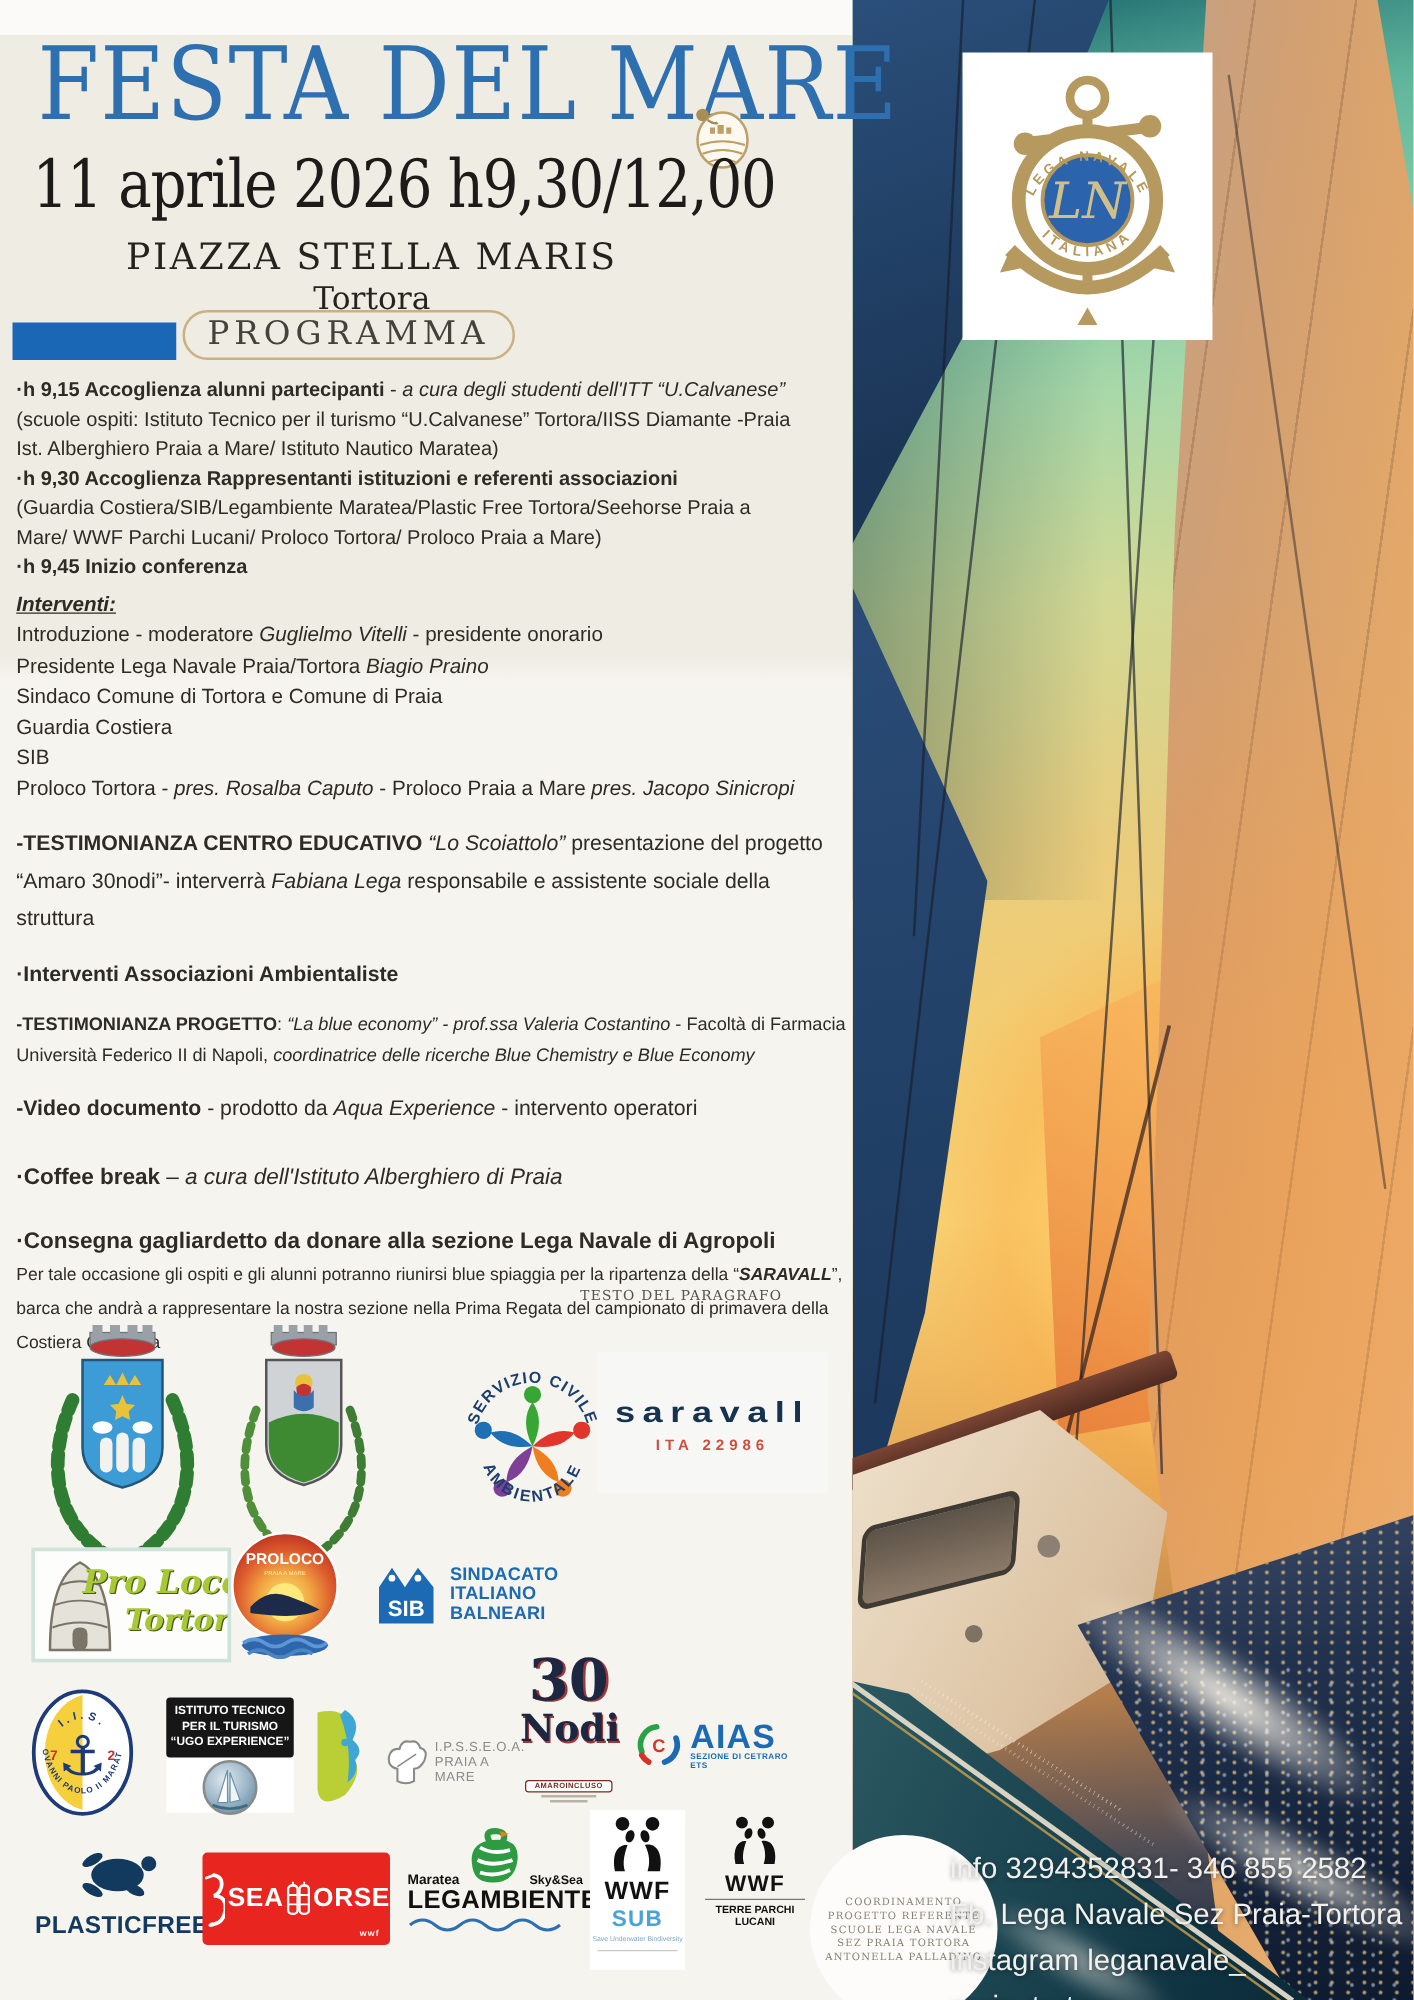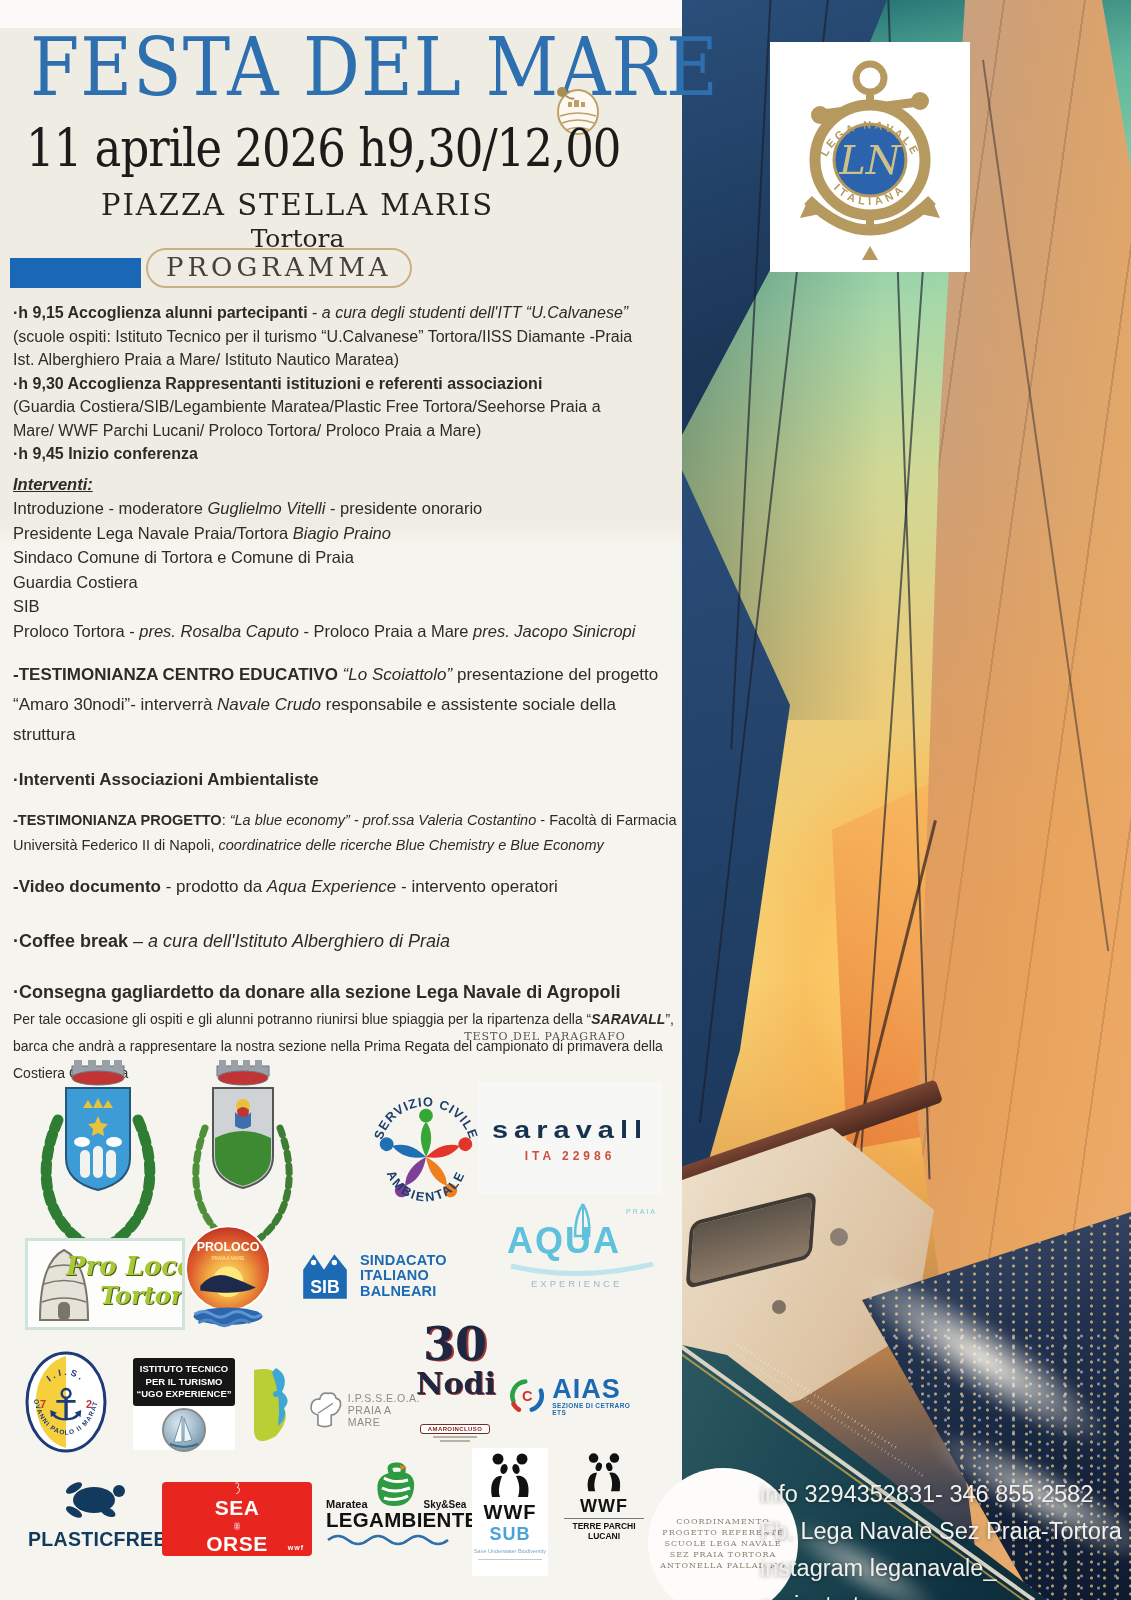--- a/index.html
+++ b/index.html
@@ -125,21 +125,21 @@
   .badge-rib{border:1px solid #7a2a22;border-radius:3px;background:#fff;font-size:6px;font-weight:bold;
     color:#7a2a22;letter-spacing:.4px;padding:1px 0;}
   .badge-l{height:2px;background:#b9b2a8;margin:2px auto 0;width:44px;}
   .badge-l2{width:30px;}
   .aias{left:508px;top:1370px;width:130px;height:52px;display:flex;align-items:center;gap:6px;}
   .aias-name{font-weight:bold;font-size:27px;color:#1c6ab3;letter-spacing:1px;line-height:26px;}
   .aias-sub{font-size:6.5px;font-weight:bold;color:#1c6ab3;letter-spacing:.4px;}
   .plasticfree{left:28px;top:1478px;width:132px;height:76px;text-align:center;}
   .pf-name{font-weight:bold;font-size:19.5px;color:#12395e;letter-spacing:.3px;}
   .seahorse{left:162px;top:1482px;width:150px;height:74px;background:#e8251f;border-radius:4px;
-    display:flex;align-items:center;justify-content:center;gap:2px;position:absolute;flex-direction:column;}
+    display:flex;align-items:center;justify-content:center;gap:2px;position:absolute;}
   .sh-word{color:#fff;font-weight:bold;font-size:21px;letter-spacing:.5px;}
   .sh-wwf{position:absolute;right:8px;bottom:5px;color:#fff;font-size:7px;font-weight:bold;letter-spacing:1px;}
   .legambiente{left:326px;top:1462px;width:146px;height:100px;}
   .lg-top{display:flex;align-items:flex-end;gap:2px;}
   .lg-left{font-weight:bold;font-size:11px;color:#111;}
   .lg-right{font-weight:bold;font-size:10px;color:#111;}
   .lg-name{font-weight:bold;font-size:20.5px;color:#111;letter-spacing:.3px;margin-top:-2px;position:relative;}
   .wwf-card{left:472px;top:1448px;width:76px;height:124px;background:#fff;text-align:center;padding-top:4px;}
   .wwf-word{font-weight:bold;font-size:20px;color:#111;letter-spacing:1px;line-height:20px;}
   .wwf-sub{font-weight:bold;font-size:18px;color:#4aa3d8;letter-spacing:1px;line-height:24px;}
@@ -236,21 +236,21 @@
         <div class="pl"><span class="b i u">Interventi:</span></div>
         <div class="pl"><span>Introduzione - moderatore </span><span class="i">Guglielmo Vitelli</span><span> - presidente onorario</span></div>
         <div class="pl"><span>Presidente Lega Navale Praia/Tortora </span><span class="i">Biagio Praino</span></div>
         <div class="pl"><span>Sindaco Comune di Tortora e Comune di Praia</span></div>
         <div class="pl"><span>Guardia Costiera</span></div>
         <div class="pl"><span>SIB</span></div>
         <div class="pl"><span>Proloco Tortora - </span><span class="i">pres. Rosalba Caputo</span><span> - Proloco Praia a Mare </span><span class="i">pres. Jacopo Sinicropi</span></div>
       </div>
       <div class="psec sec-c">
         <div class="pl"><span class="b">-TESTIMONIANZA CENTRO EDUCATIVO </span><span class="i">“Lo Scoiattolo”</span><span> presentazione del progetto</span></div>
-        <div class="pl"><span>“Amaro 30nodi”- interverrà </span><span class="i">Navale Crudo</span><span> responsabile e assistente sociale della</span></div>
+        <div class="pl"><span>“Amaro 30nodi”- interverrà </span><span class="i">Fabiana Lega</span><span> responsabile e assistente sociale della</span></div>
         <div class="pl"><span>struttura</span></div>
       </div>
       <div class="psec sec-d">
         <div class="pl"><span class="b">·Interventi Associazioni Ambientaliste</span></div>
       </div>
       <div class="psec sec-e">
         <div class="pl"><span class="b">-TESTIMONIANZA PROGETTO</span><span>: </span><span class="i">“La blue economy” - prof.ssa Valeria Costantino</span><span> - Facoltà di Farmacia</span></div>
         <div class="pl"><span>Università Federico II di Napoli, </span><span class="i">coordinatrice delle ricerche Blue Chemistry e Blue Economy</span></div>
       </div>
       <div class="psec sec-f">
@@ -390,32 +390,20 @@
         <circle cx="35" cy="13" r="2.6" fill="#fff"></circle>
       <text x="26" y="42" text-anchor="middle" font-family="Liberation Sans,sans-serif" font-weight="bold" font-size="17" fill="#fff">SIB</text>
     </svg>
     <div class="sib-text">
       <div>SINDACATO</div>
       <div>ITALIANO</div>
       <div>BALNEARI</div>
     </div>
   </div>
 
-  <div class="logo aqua">
-    <div class="tag">PRAIA</div>
-    <div class="name">AQUA</div>
-    <svg width="40" height="42" viewBox="0 0 40 42" style="position:absolute;left:58px;top:-4px">
-      <path d="M20,2 Q28,16 26,34 L12,34 Q12,14 20,2" fill="none" stroke="#5fc1dc" stroke-width="2.5"></path>
-      <line x1="20" y1="2" x2="20" y2="38" stroke="#5fc1dc" stroke-width="2"></line>
-    </svg>
-    <svg width="150" height="16" viewBox="0 0 150 16" style="position:absolute;left:2px;top:56px">
-      <path d="M4,4 Q70,20 146,2" stroke="#bfe4ee" stroke-width="5" fill="none"></path>
-    </svg>
-    <div class="sub">EXPERIENCE</div>
-  </div>
 
   <div class="logo" style="left:24px;top:1350px">
     <svg width="84" height="104" viewBox="0 0 84 104">
       <defs>
         <path id="iisTop" d="M14,52 A30,42 0 0 1 70,52"></path>
         <path id="iisBot" d="M10,50 A33,46 0 0 0 74,50"></path>
       </defs>
       <ellipse cx="42" cy="52" rx="39" ry="49" fill="#fff" stroke="#1d3a7a" stroke-width="3"></ellipse>
       <path d="M42,6 A38,47 0 0 0 42,98 Z" fill="#f5cf3c"></path>
       <text x="42" y="70" text-anchor="middle" font-family="DejaVu Sans,sans-serif" font-size="44" fill="#1d3a7a">⚓</text>

